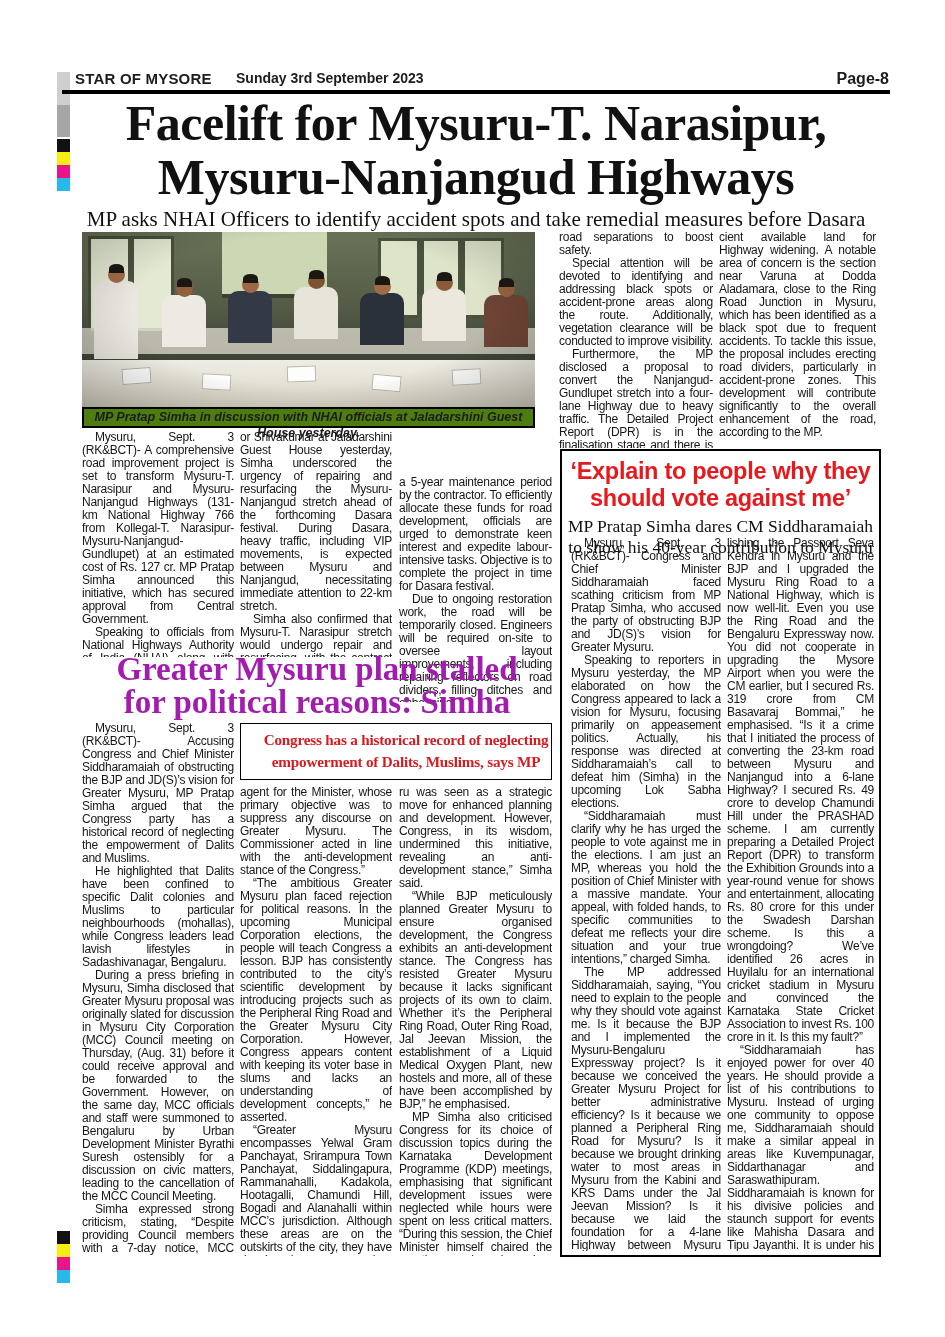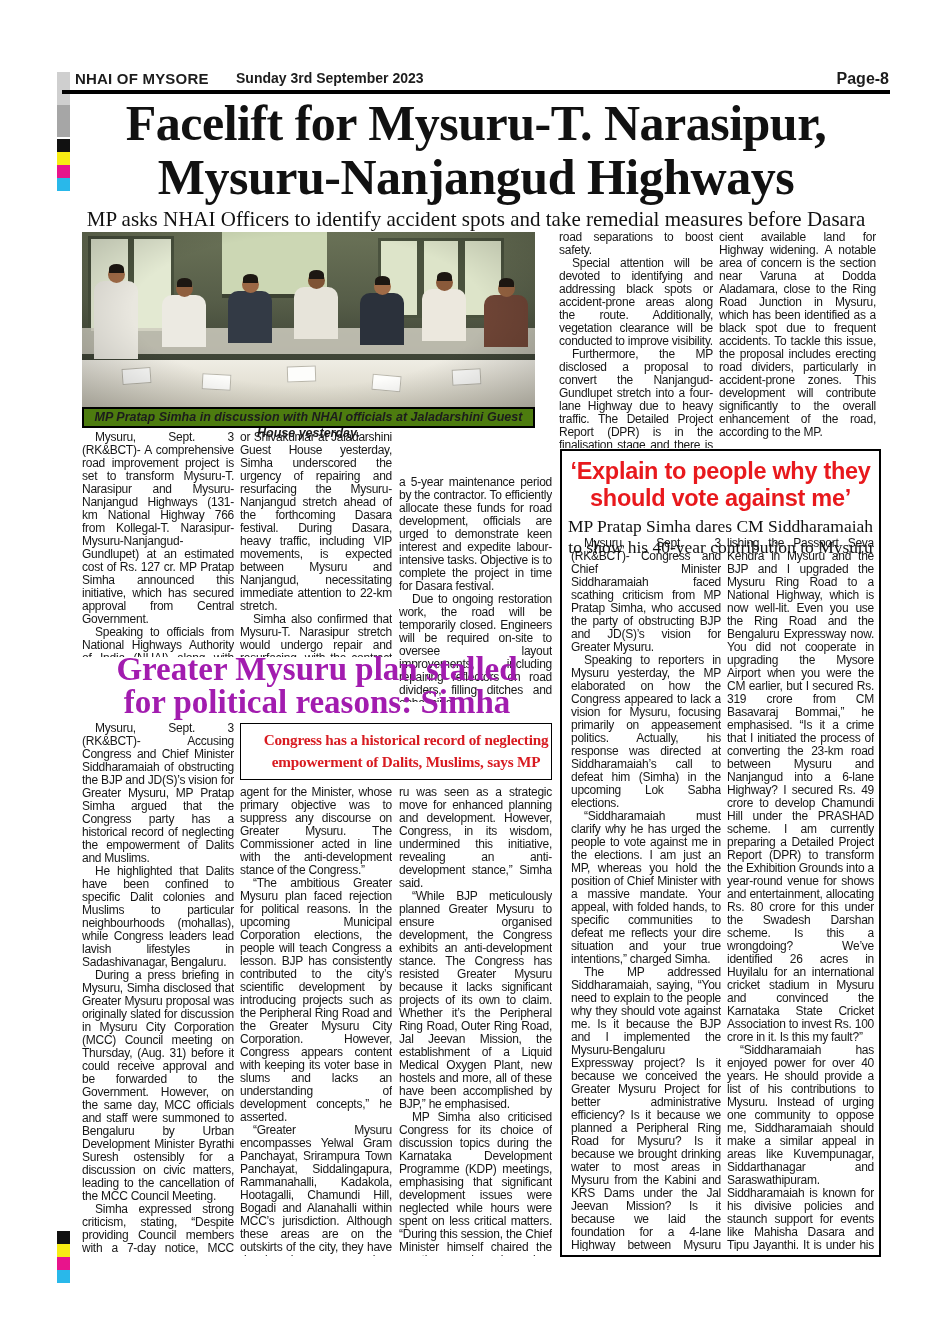--- a/index.html
+++ b/index.html
@@ -89,21 +89,21 @@
   <div class="regbar"></div>
   <div class="regsq" style="top:139px;background:#111111;"></div>
   <div class="regsq" style="top:152px;background:#f7ec13;"></div>
   <div class="regsq" style="top:165px;background:#e8148c;"></div>
   <div class="regsq" style="top:178px;background:#29b8ea;"></div>
   <div class="regsq" style="top:1231px;background:#111111;"></div>
   <div class="regsq" style="top:1244px;background:#f7ec13;"></div>
   <div class="regsq" style="top:1257px;background:#e8148c;"></div>
   <div class="regsq" style="top:1270px;background:#29b8ea;"></div>
 
-  <div class="mast-name">NHAI OF MYSORE</div>
+  <div class="mast-name">STAR OF MYSORE</div>
   <div class="mast-date">Sunday 3rd September 2023</div>
   <div class="mast-page">Page-8</div>
   <div class="mast-rule"></div>
 
   <div class="lead-hl">
     <div>Facelift for Mysuru-T. Narasipur,</div>
     <div>Mysuru-Nanjangud Highways</div>
   </div>
   <div class="lead-sub">MP asks NHAI Officers to identify accident spots and take remedial measures before Dasara</div>
 

